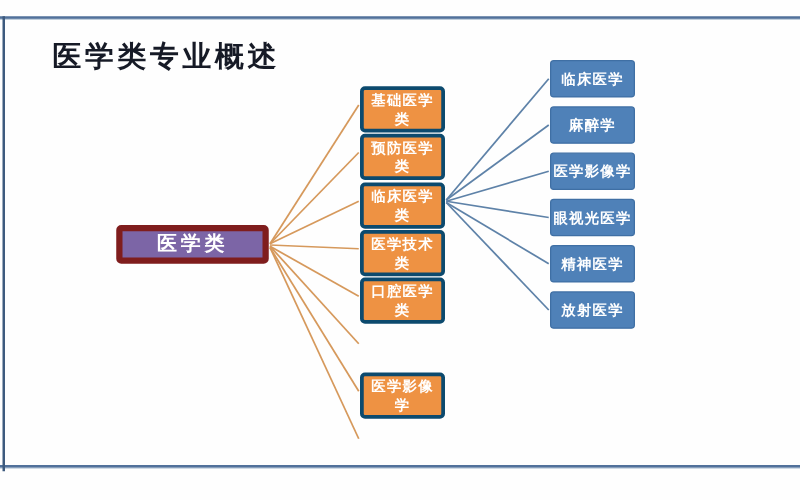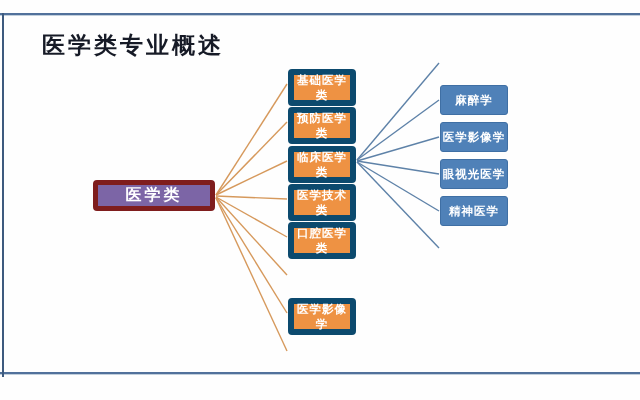--- a/index.html
+++ b/index.html
@@ -26,21 +26,21 @@
     position:absolute;display:flex;align-items:center;justify-content:center;
     color:#fff;text-align:center;border-radius:4px;box-sizing:border-box;
   }
   #root-node{
     left:93px;top:180px;width:122px;height:31px;
     background:#7c65a6;border:5px solid #7f1d1d;
     font-size:16px;font-weight:bold;letter-spacing:3px;
   }
   .cat{
     left:288px;width:68px;height:37px;
-    background:#ee9243;border:6px solid #0c4a6e;
+    background:#ee9243;border:3px solid #0c4a6e;
     font-size:11.5px;font-weight:bold;letter-spacing:1px;
   }
   .child{
     left:440px;width:68px;height:30px;
     background:#4f81b8;border:1px solid #3f6fa4;border-radius:3px;
     font-size:11.5px;font-weight:bold;letter-spacing:1px;
   }
   .c0{top:69px}.c1{top:107px}.c2{top:146px}.c3{top:184px}
   .c4{top:222px}.c5{top:260px}.c6{top:298px}.c7{top:336px}
   .k0{top:48px}.k1{top:85px}.k2{top:122px}.k3{top:159px}.k4{top:196px}.k5{top:233px}
@@ -79,18 +79,20 @@
 
   <div id="root-node" class="node">医学类</div>
 
   <div class="node cat c0">基础医学类</div>
   <div class="node cat c1">预防医学类</div>
   <div class="node cat c2">临床医学类</div>
   <div class="node cat c3">医学技术类</div>
   <div class="node cat c4">口腔医学类</div>
   <div class="node cat c6">医学影像学</div>
 
+  <div class="node child k0">临床医学</div>
   <div class="node child k1">麻醉学</div>
   <div class="node child k2">医学影像学</div>
   <div class="node child k4">精神医学</div>
   <div class="node child k3">眼视光医学</div>
+  <div class="node child k5">放射医学</div>
 
 </div>
 
 </body></html>

